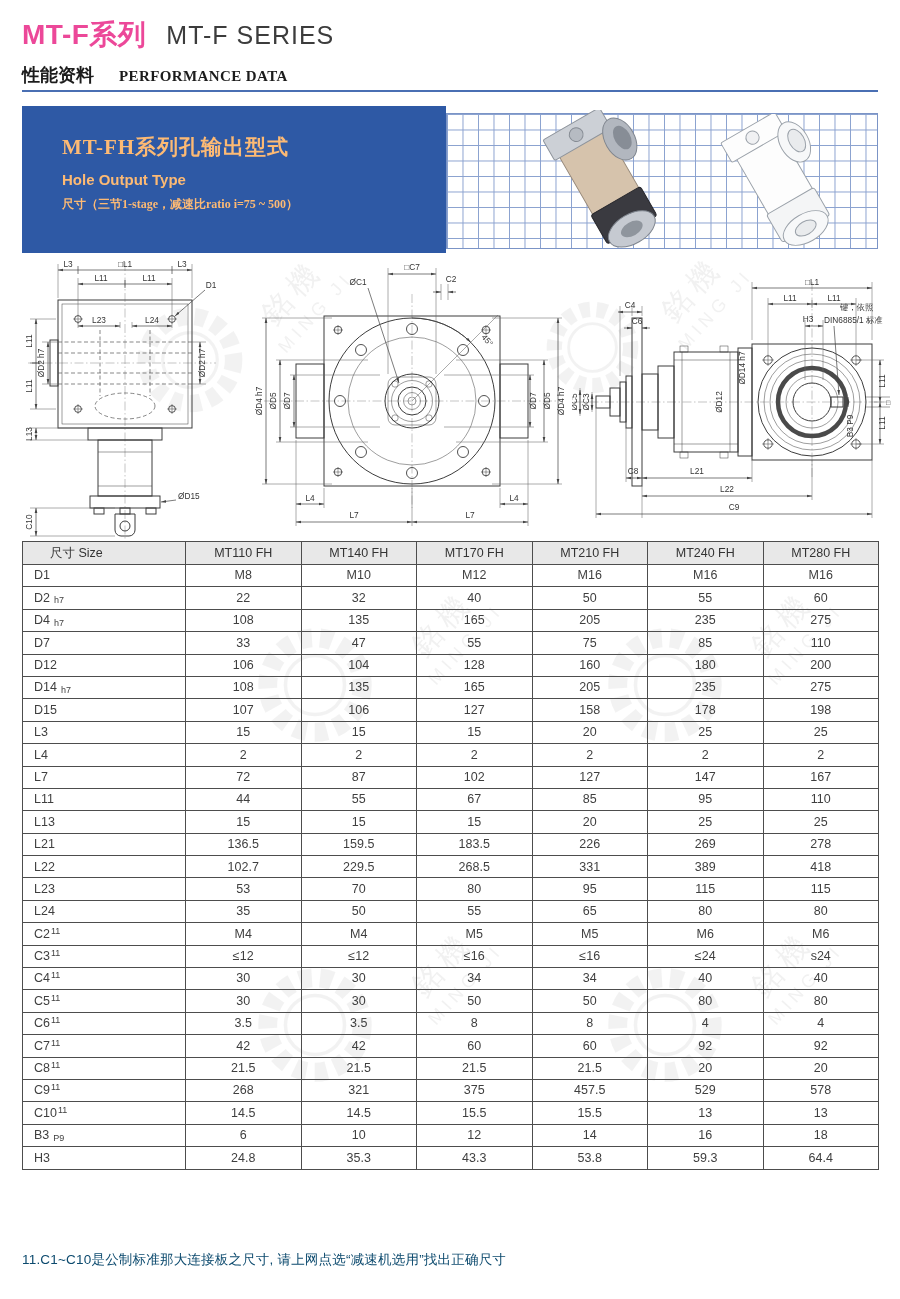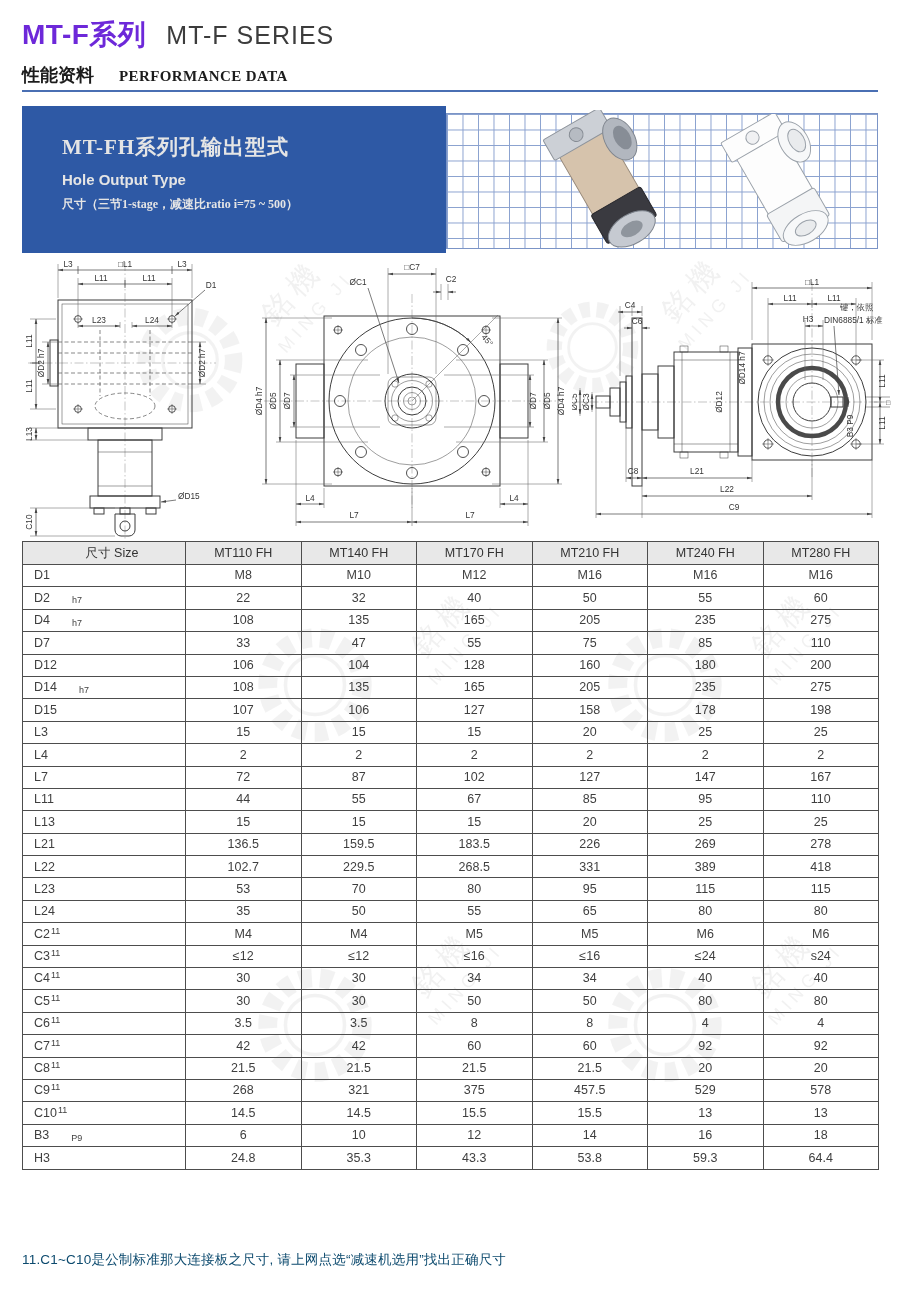--- a/index.html
+++ b/index.html
@@ -3,31 +3,31 @@
 <meta charset="utf-8">
 <style>
   html,body{margin:0;padding:0;background:#fff;}
   body{width:900px;height:1299px;position:relative;font-family:"Liberation Sans",sans-serif;overflow:hidden;}
   .layer{position:absolute;inset:0;}
   #content{z-index:2;}
   #wm-layer{z-index:1;pointer-events:none;}
 
   
   .title-row{position:absolute;left:22px;top:16px;display:flex;align-items:baseline;gap:20px;}
-  .title-zh{font-size:28px;font-weight:bold;color:#6d28d9;letter-spacing:.5px;}
+  .title-zh{font-size:28px;font-weight:bold;color:#ec4899;letter-spacing:.5px;}
   .title-en{font-size:25px;color:#3c3c3c;letter-spacing:1px;}
   .perf-row{position:absolute;left:22px;top:63px;display:flex;align-items:baseline;gap:25px;
             font-family:"Liberation Serif",serif;color:#1c1c1c;}
   .perf-zh{font-size:18px;font-weight:bold;}
   .perf-en{font-size:15px;font-weight:bold;letter-spacing:.4px;}
   .blue-rule{position:absolute;left:22px;top:90px;width:856px;height:2px;background:#4a6fb3;}
 
   
   .banner{position:absolute;left:22px;top:106px;width:856px;height:147px;display:flex;}
-  .banner-blue{width:424px;height:100%;box-sizing:border-box;padding:27px 13px 0 40px;color:#e5e5e5;}
+  .banner-blue{width:424px;height:100%;box-sizing:border-box;padding:27px 13px 0 40px;color:#fdba74;}
   .bt-zh{font-family:"Liberation Serif",serif;font-weight:bold;font-size:21px;letter-spacing:1px;}
   .bt-en{font-family:Liberation Sans, sans-serif;font-weight:bold;font-size:15px;margin-top:10px;}
   .bt-sub{font-family:"Liberation Serif",serif;font-weight:bold;font-size:12px;margin-top:8px;}
   .banner-grid{flex:1;position:relative;margin:7px 0 4px 0;border:1px solid #7b94c6;
     background-image:linear-gradient(#8aa1cf 1px,transparent 1px),
                      linear-gradient(90deg,#8aa1cf 1px,transparent 1px);
     background-size:15.5px 15.5px;}
   .prod{position:absolute;}
 
   
@@ -43,24 +43,24 @@
   .dim{fill:none;stroke:#444;stroke-width:.7;}
   .bolt circle{fill:none;stroke:#3d3d3d;stroke-width:.9;}
   .bolt line{stroke:#3d3d3d;stroke-width:.5;}
   .ring{fill:none;stroke:#4a4a4a;stroke-width:4.5;}
 
   
   table.size{position:absolute;left:22px;top:541px;width:856px;border-collapse:collapse;table-layout:fixed;}
   table.size th,table.size td{border:1px solid #4d4d4d;font-size:12.5px;color:#3f3f3f;
      height:21.4px;padding:0;text-align:center;font-weight:normal;line-height:1;}
   table.size thead th{background:#e8e8e8;height:22px;color:#333;}
-  table.size thead th:first-child{text-align:center;padding-left:16px;}
+  table.size thead th:first-child{text-align:left;padding-left:27px;}
   td.rowlabel{text-align:left !important;padding-left:11px !important;}
   .mark{font-size:9px;color:#3f3f3f;}
-  .mark.sub{margin-left:22px;position:relative;top:1.5px;}
+  .mark.sub{margin-left:4px;position:relative;top:1.5px;}
   .mark.sup{margin-left:1px;position:relative;top:-4px;}
 
   
   .footnote{position:absolute;left:22px;top:1251px;font-size:13.5px;color:#0c4a6e;letter-spacing:.2px;}
 
   
   .wm{position:absolute;opacity:.07;}
   .wm-text{transform:rotate(-48deg);color:#444;white-space:nowrap;text-align:center;}
   .wm-text .z{display:block;font-size:30px;letter-spacing:8px;}
   .wm-text .e{display:block;font-size:18px;letter-spacing:5px;}

